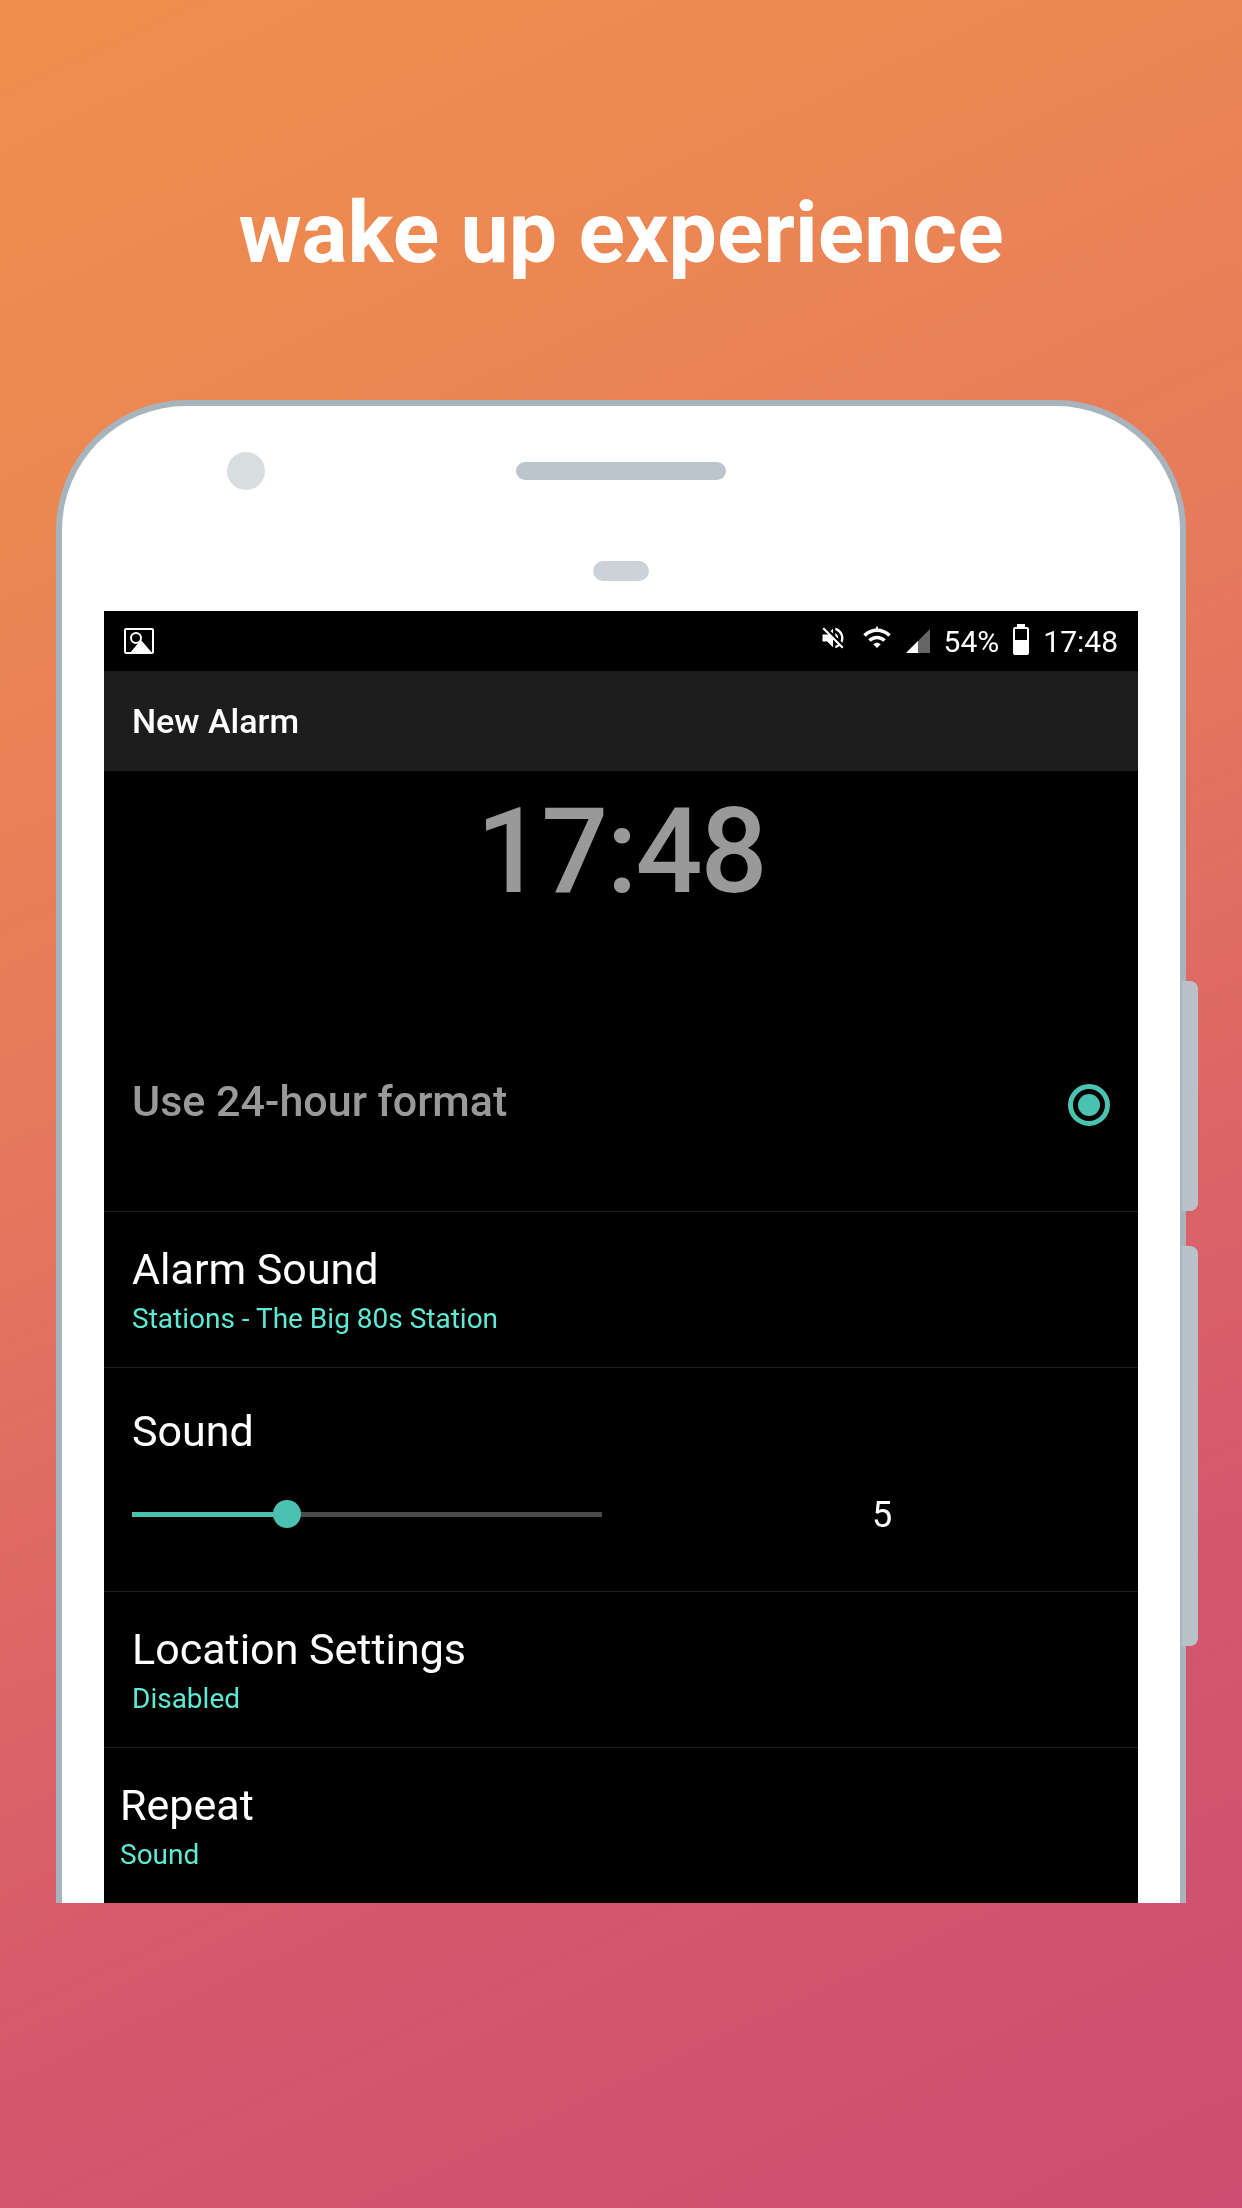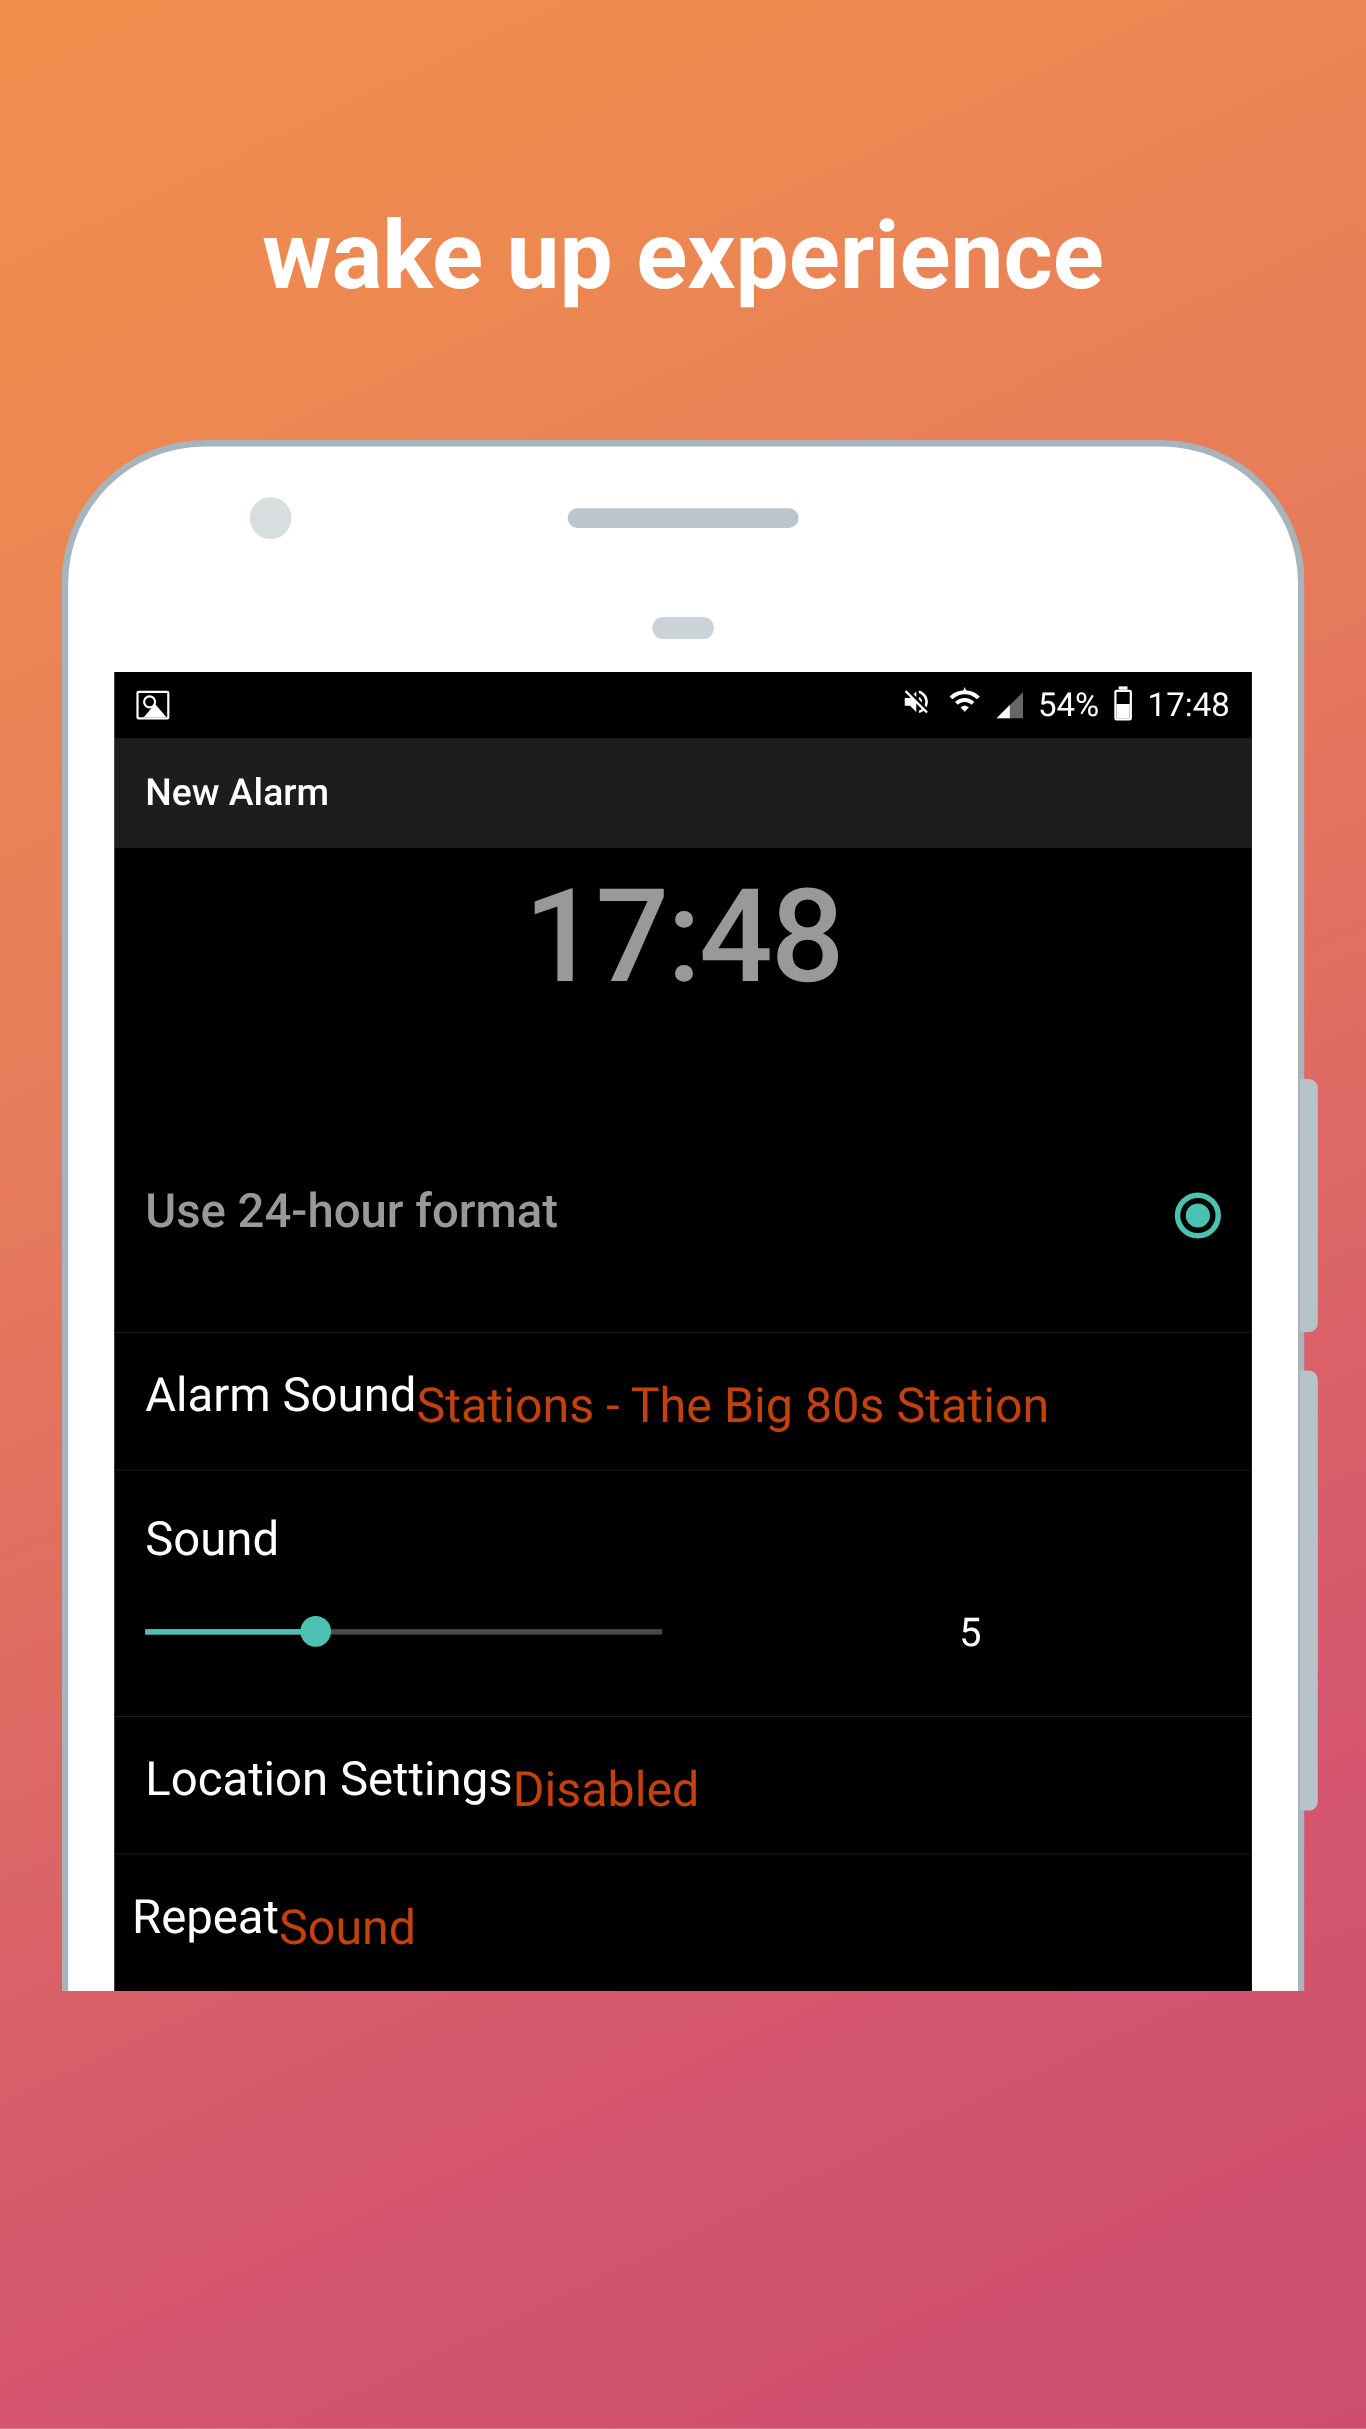--- a/index.html
+++ b/index.html
@@ -264,29 +264,29 @@
       font-weight: 500;
     }
     
     .setting-title {
       color: #ffffff;
       font-size: 43px;
       font-weight: 400;
     }
     
     .setting-subtitle {
-      color: #c2410c;
-      font-size: 44px;
+      color: #5eead4;
+      font-size: 28px;
       font-weight: 400;
       margin-top: 8px;
     }
     
     .setting-left {
       display: flex;
-      flex-direction: row;
+      flex-direction: column;
     }
     
     .radio-on {
       width: 42px;
       height: 42px;
       border-radius: 50%;
       border: 5px solid #4bc1b2;
       display: flex;
       align-items: center;
       justify-content: center;

